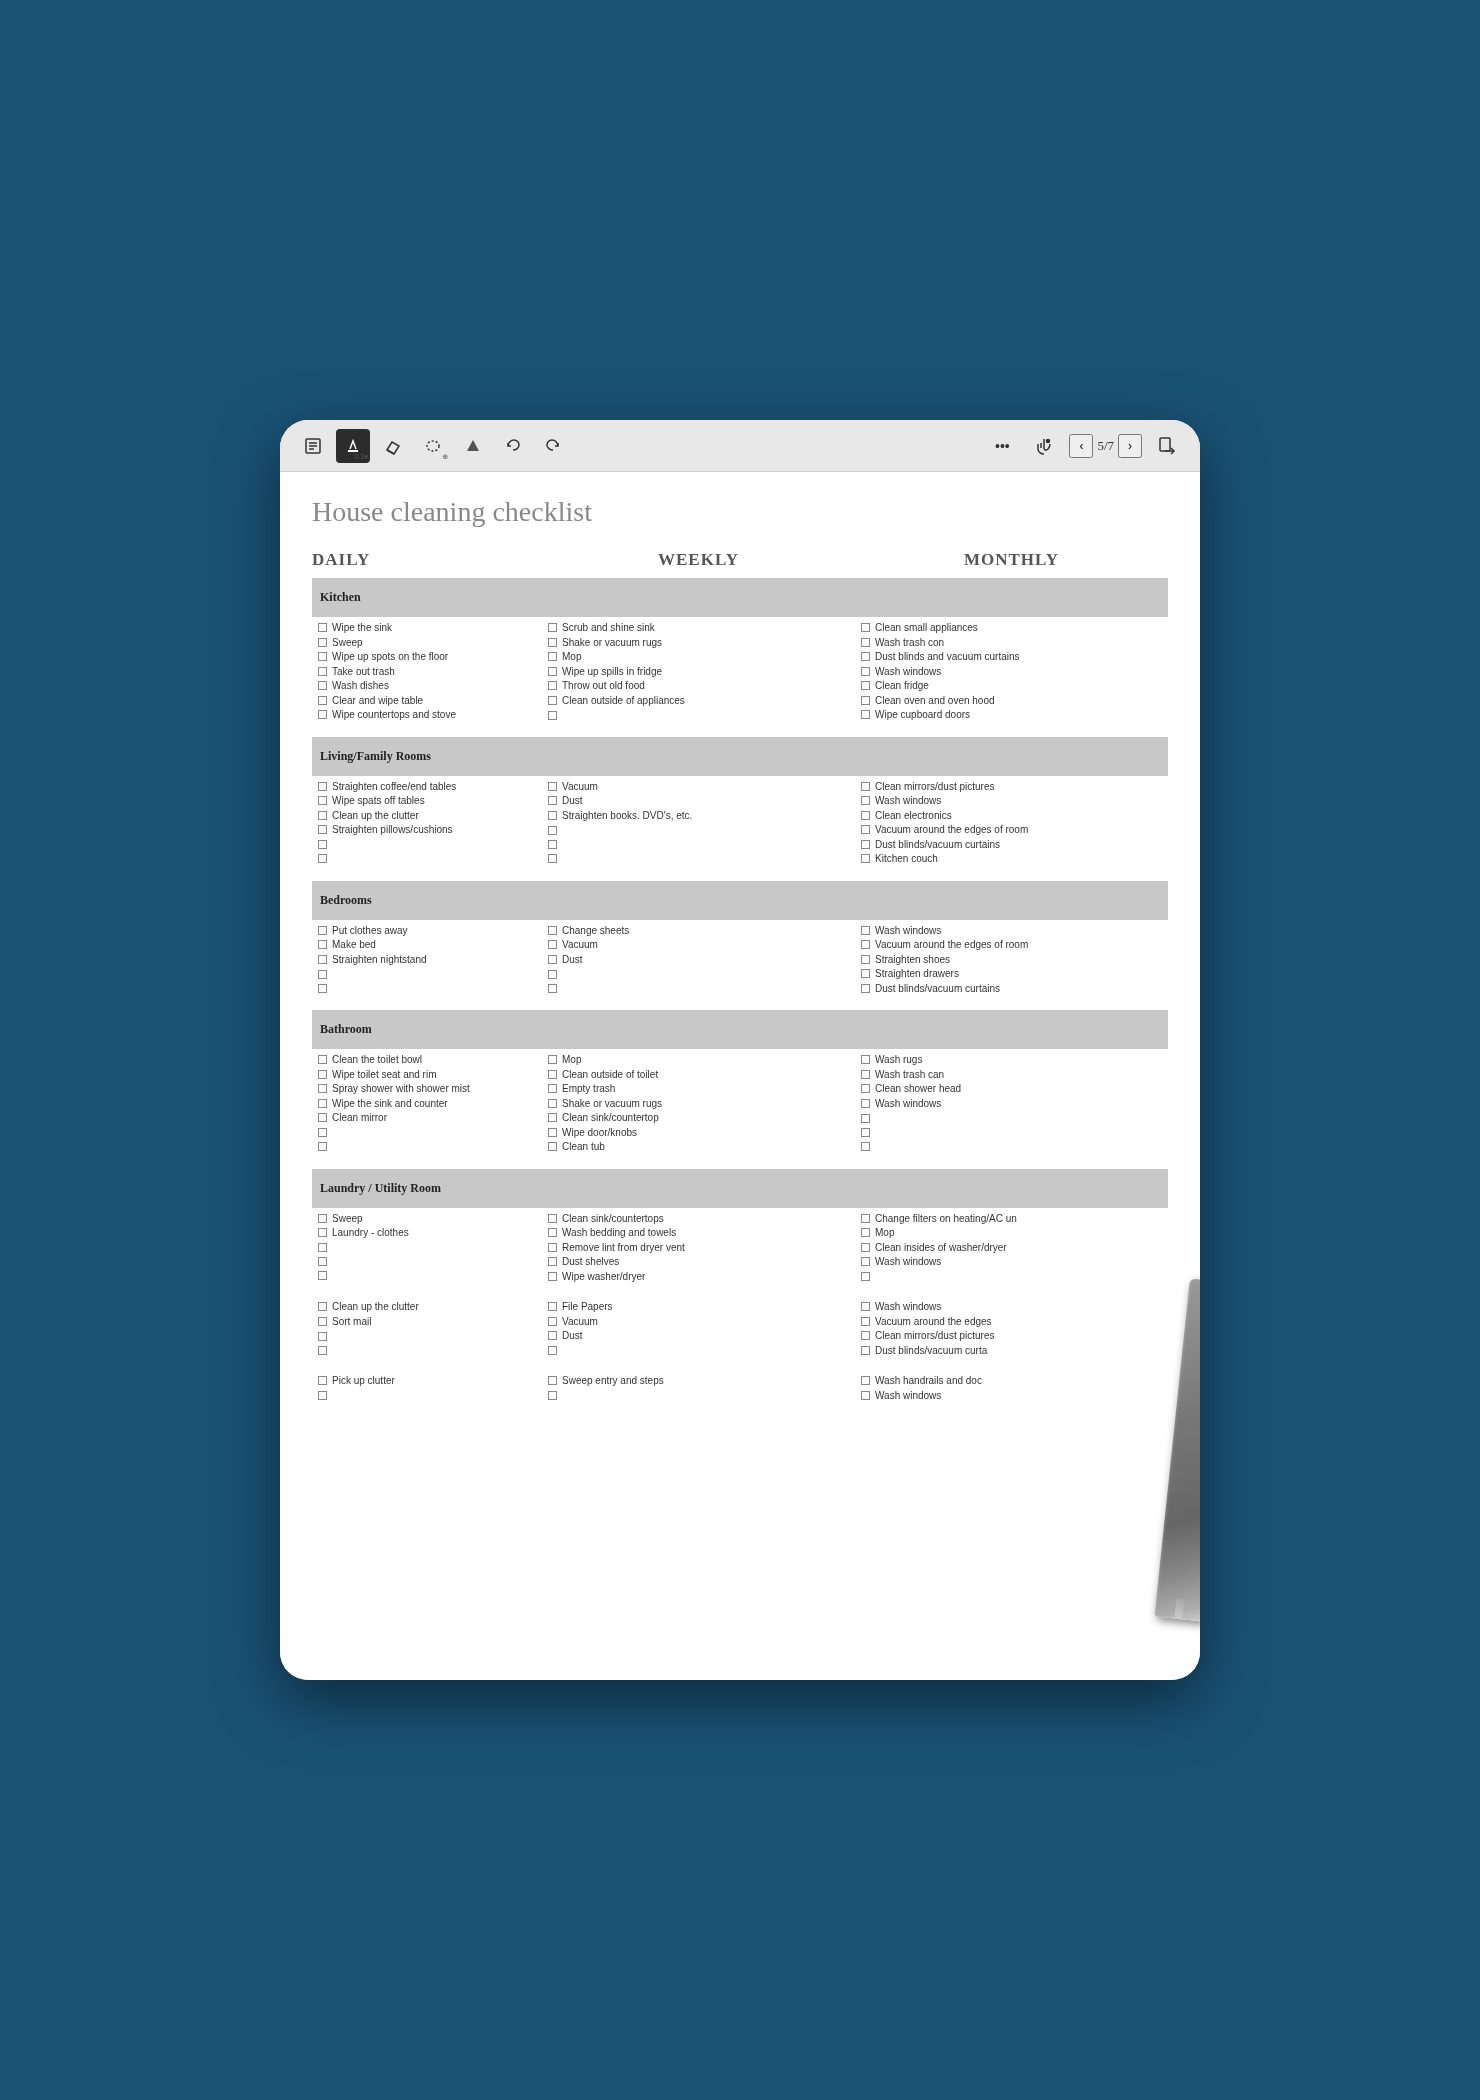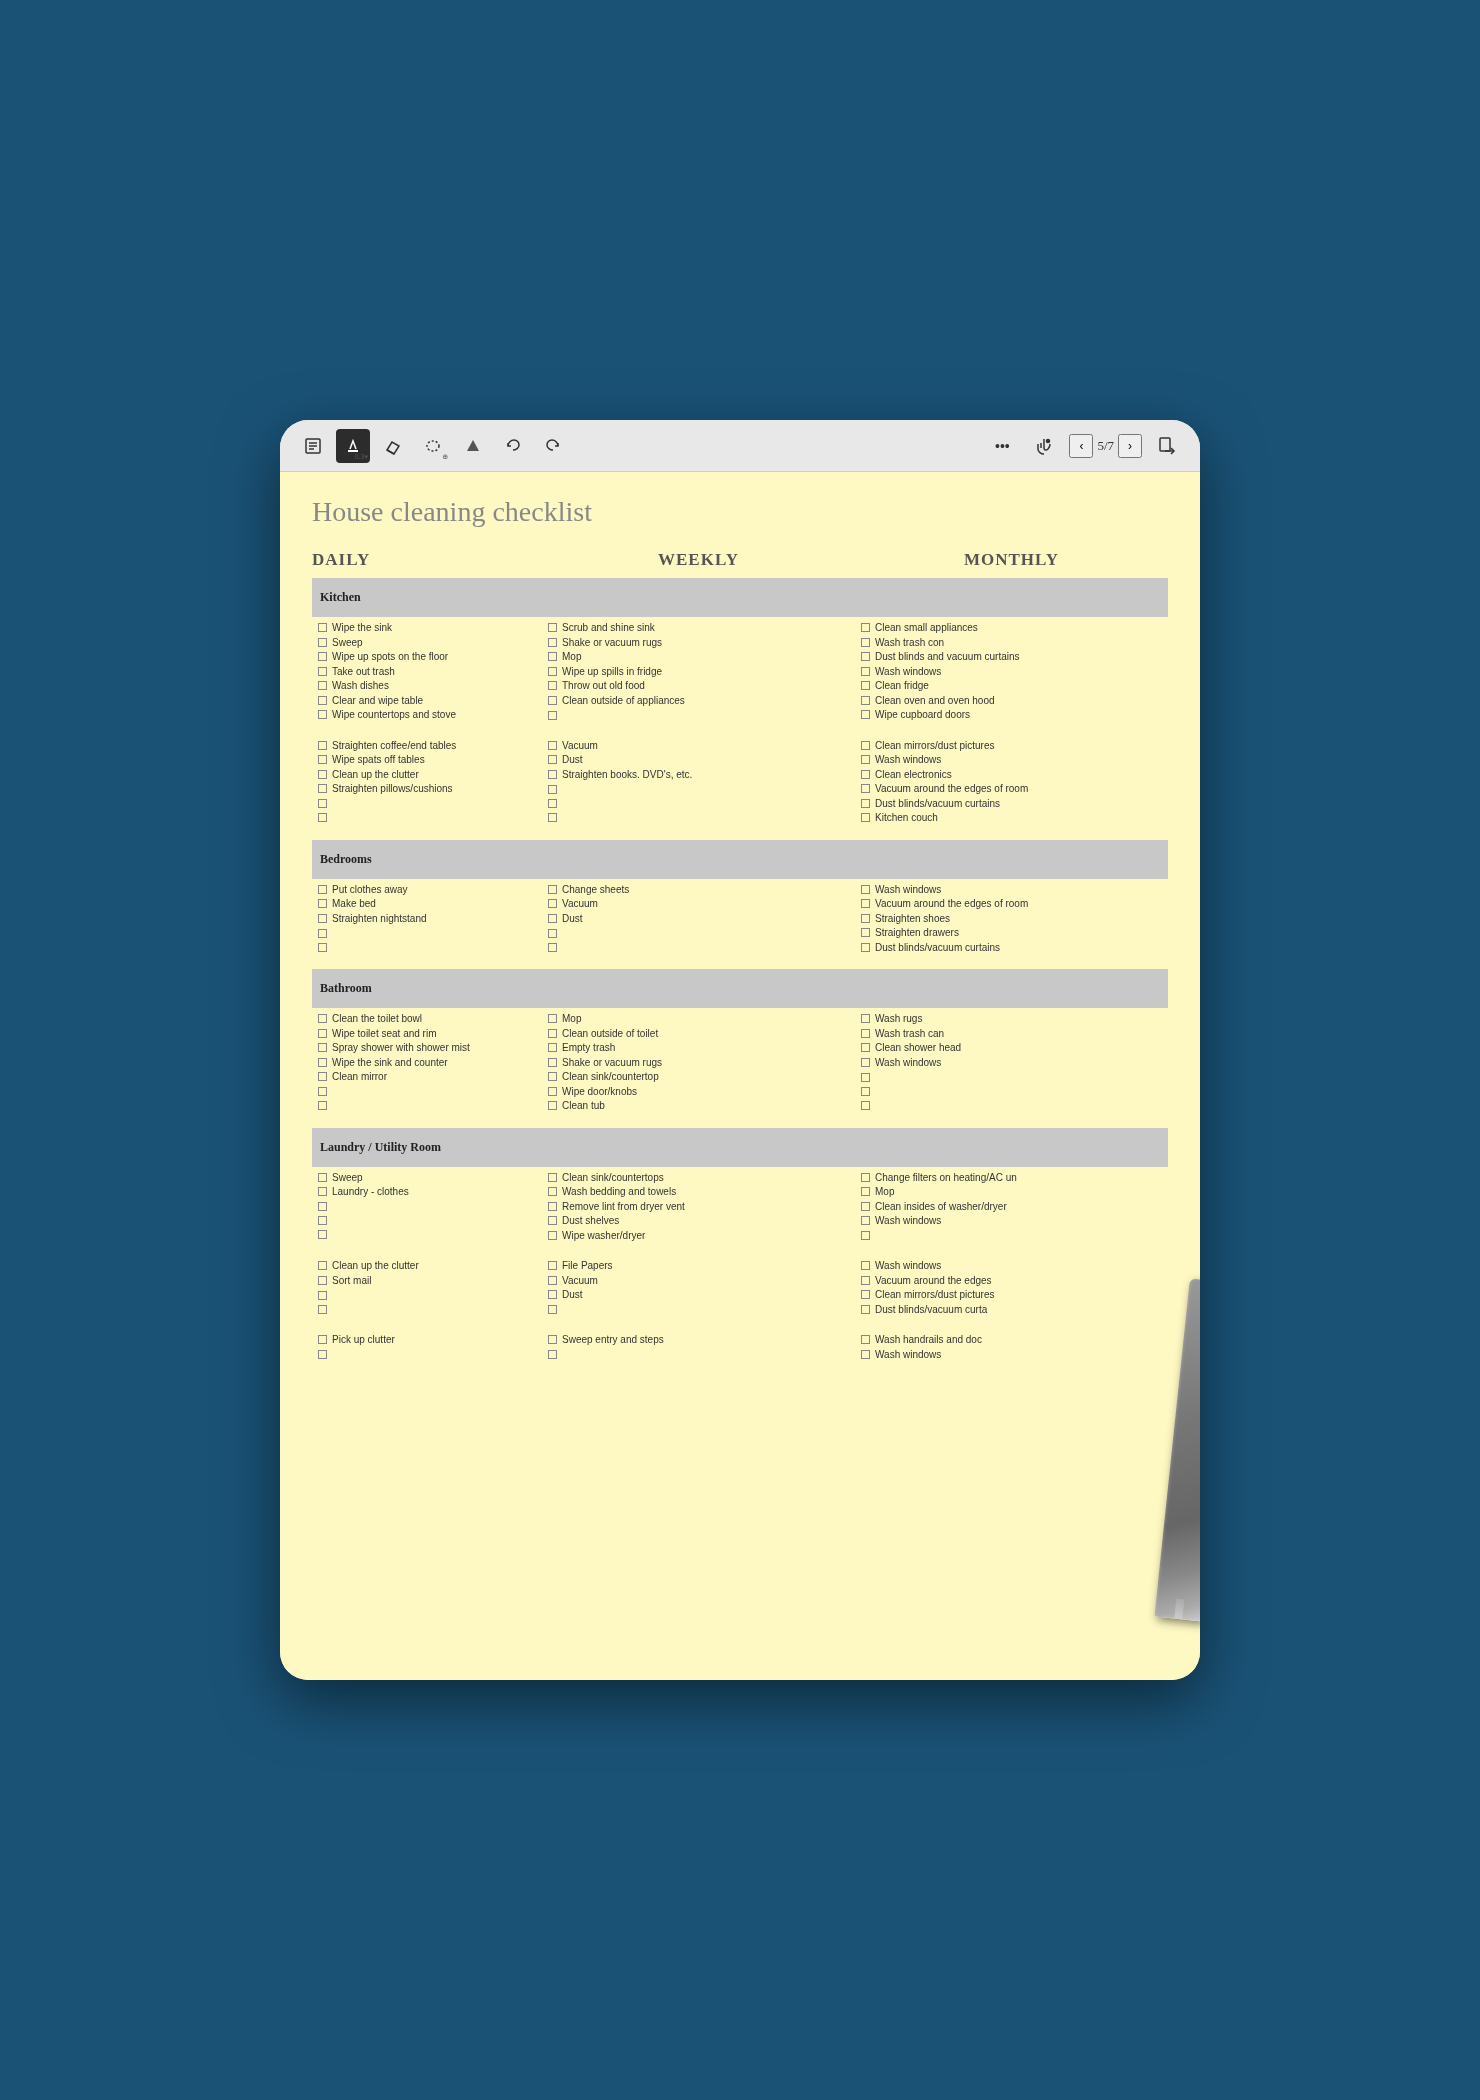--- a/index.html
+++ b/index.html
@@ -90,21 +90,21 @@
       width: 24px;
       height: 24px;
       display: flex;
       align-items: center;
       justify-content: center;
       cursor: pointer;
       font-size: 12px;
     }
 
     .page-content {
-      background: #fef9c3;
+      background: #ffffff;
       flex: 1;
       overflow-y: auto;
       padding: 24px 32px 24px 32px;
     }
 
     .page-title {
       font-size: 28px;
       color: #888;
       font-weight: normal;
       margin-bottom: 18px;
@@ -374,20 +374,21 @@
                 <span class="item-text">Clean oven and oven hood</span>
               </div>
               <div class="check-item">
                 <span class="box"></span>
                 <span class="item-text">Wipe cupboard doors</span>
               </div>
             </div>
           </div>
         </div>
         <div class="section-block">
+          <div class="section-header">Living/Family Rooms</div>
           <div class="cols-grid">
             <div class="section-col">
               <div class="check-item">
                 <span class="box"></span>
                 <span class="item-text">Straighten coffee/end tables</span>
               </div>
               <div class="check-item">
                 <span class="box"></span>
                 <span class="item-text">Wipe spats off tables</span>
               </div>

